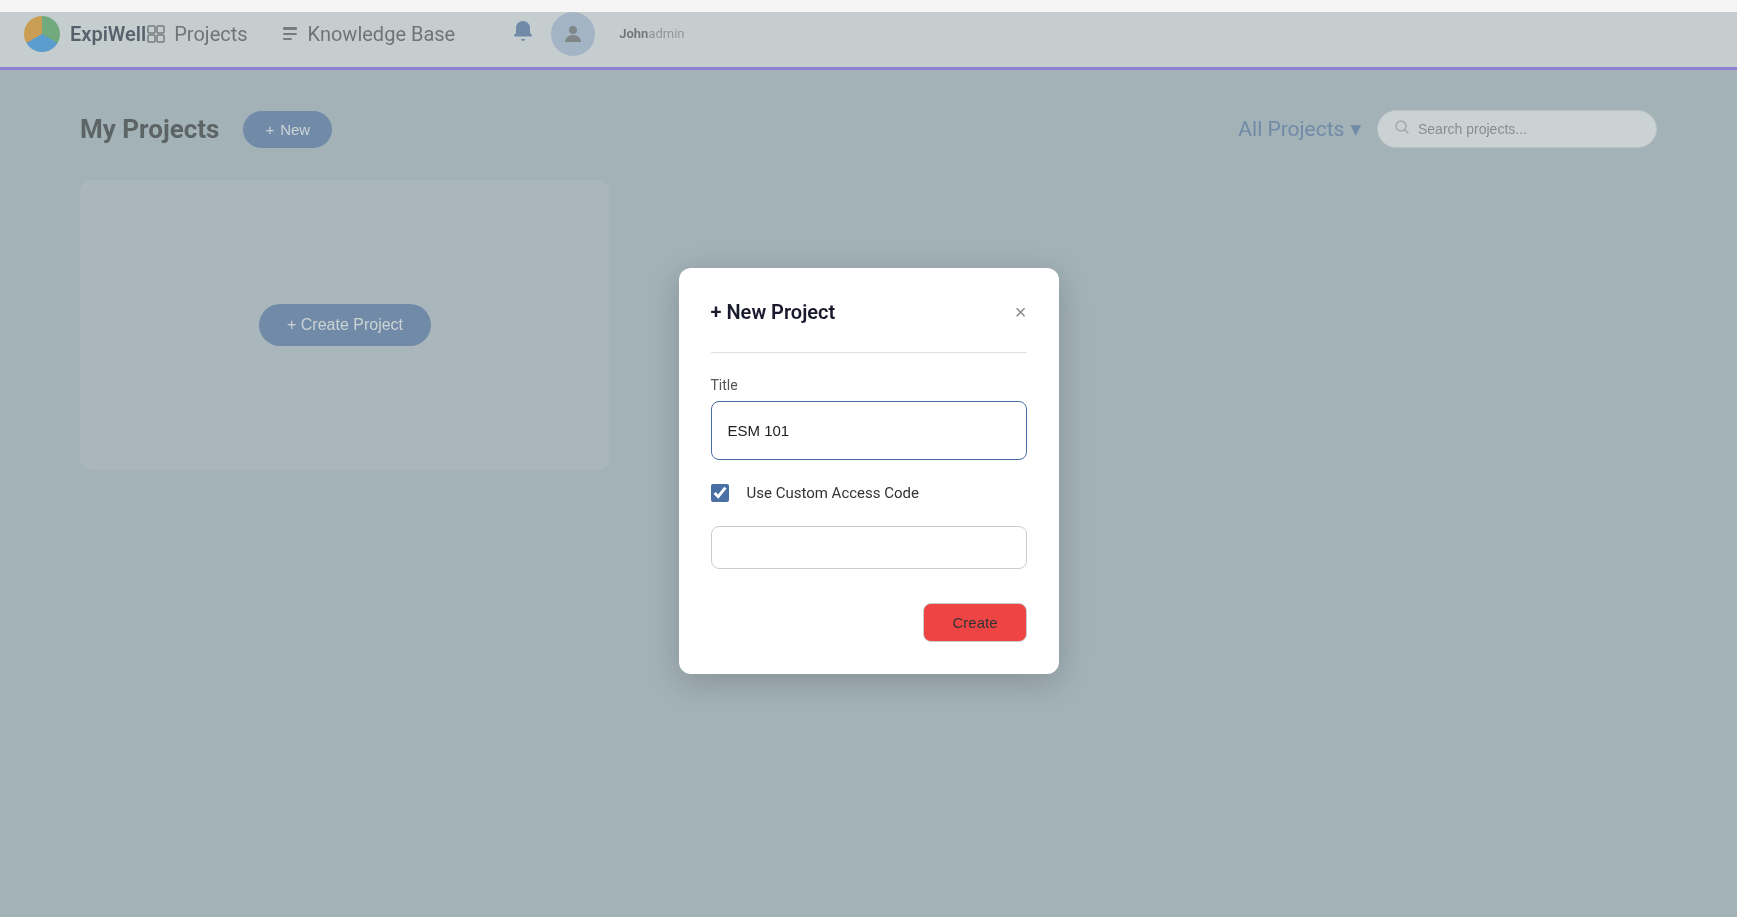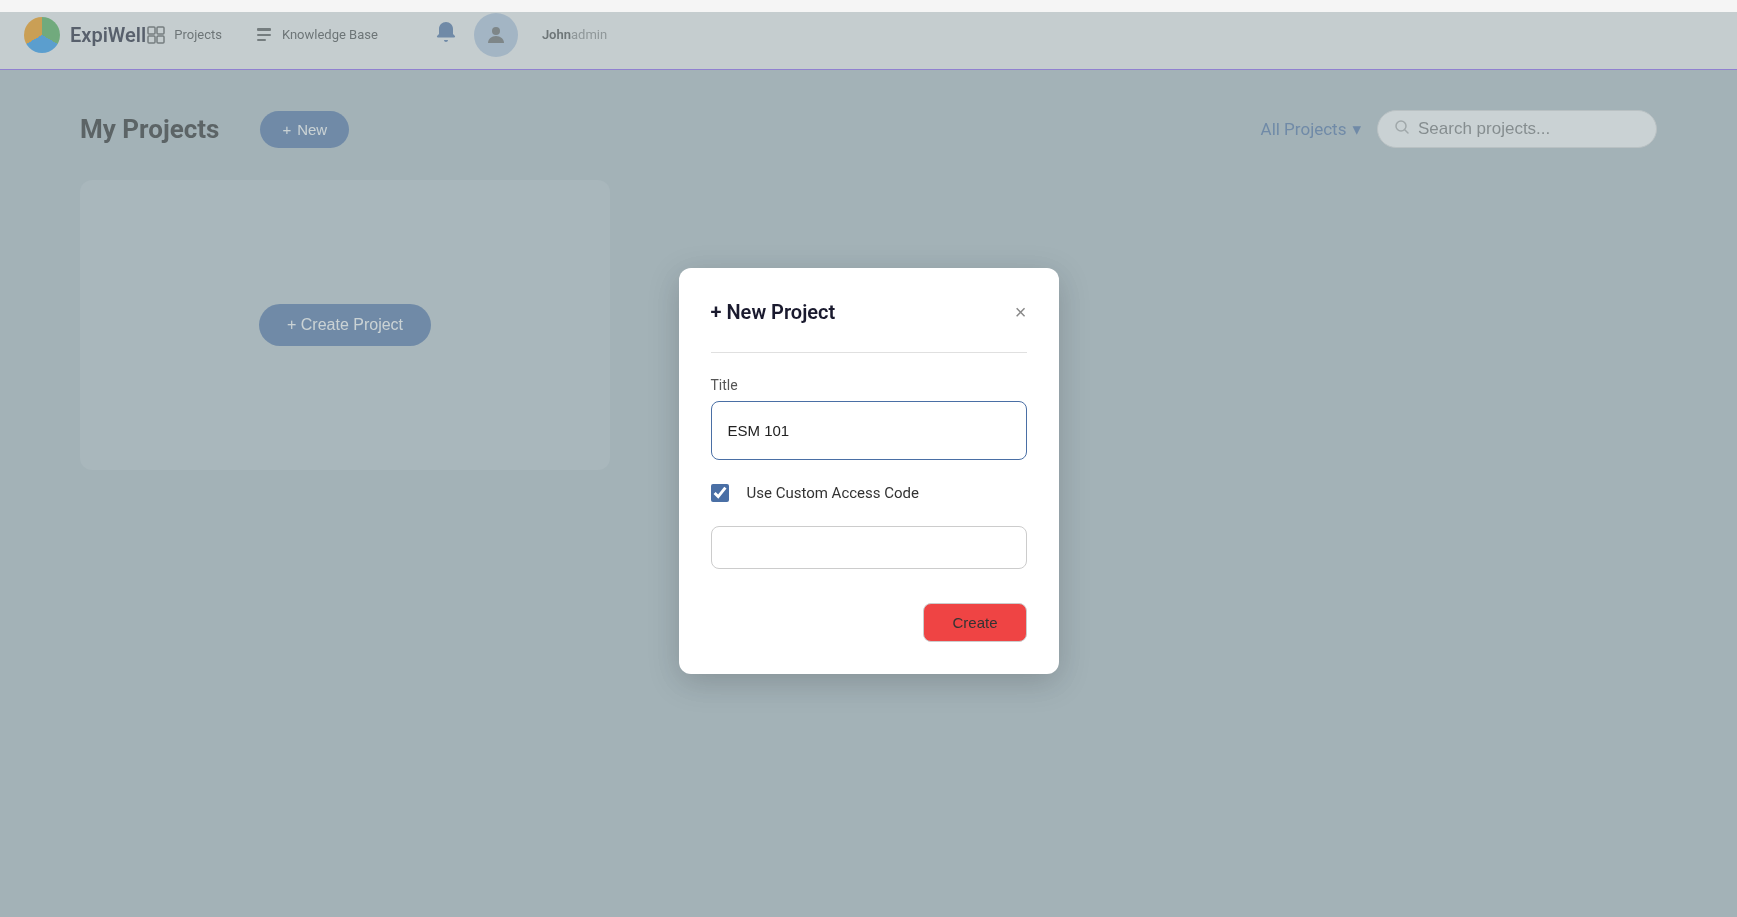--- a/index.html
+++ b/index.html
@@ -19,21 +19,21 @@
 
     
     .header {
       background: #f5f5f5;
       height: 70px;
       display: flex;
       align-items: center;
       padding: 0 24px;
       position: relative;
       z-index: 1;
-      border-bottom: 1px solid #8b5cf6;
+      border-bottom: 3px solid #8b5cf6;
     }
 
     .header-logo {
       display: flex;
       align-items: center;
       gap: 10px;
     }
 
     .logo-icon {
       width: 36px;
@@ -53,21 +53,21 @@
       align-items: center;
       gap: 32px;
       margin-left: auto;
       margin-right: 40px;
     }
 
     .nav-item {
       display: flex;
       align-items: center;
       gap: 8px;
-      font-size: 13px;
+      font-size: 20px;
       color: #444;
       cursor: pointer;
       text-decoration: none;
     }
 
     .nav-icon {
       width: 20px;
       height: 20px;
       display: inline-flex;
       align-items: center;
@@ -114,21 +114,21 @@
 
     
     .main-content {
       padding: 40px 80px;
       position: relative;
     }
 
     .page-header {
       display: flex;
       align-items: center;
-      gap: 41px;
+      gap: 24px;
       margin-bottom: 32px;
     }
 
     .page-title {
       font-size: 26px;
       font-weight: 700;
       color: #222;
     }
 
     .new-btn {
@@ -148,40 +148,40 @@
       display: flex;
       align-items: center;
       gap: 16px;
       margin-left: auto;
     }
 
     .filter-dropdown {
       display: flex;
       align-items: center;
       gap: 6px;
-      font-size: 17px;
+      font-size: 21px;
       color: #4a6fa5;
       cursor: pointer;
     }
 
     .search-box {
       display: flex;
       align-items: center;
       background: white;
       border-radius: 24px;
       padding: 8px 16px;
       gap: 8px;
       width: 280px;
       border: 1px solid #ddd;
     }
 
     .search-input {
       border: none;
       outline: none;
-      font-size: 17px;
+      font-size: 14px;
       color: #888;
       width: 100%;
     }
 
     
     .projects-area {
       margin-top: 8px;
     }
 
     .create-project-card {

